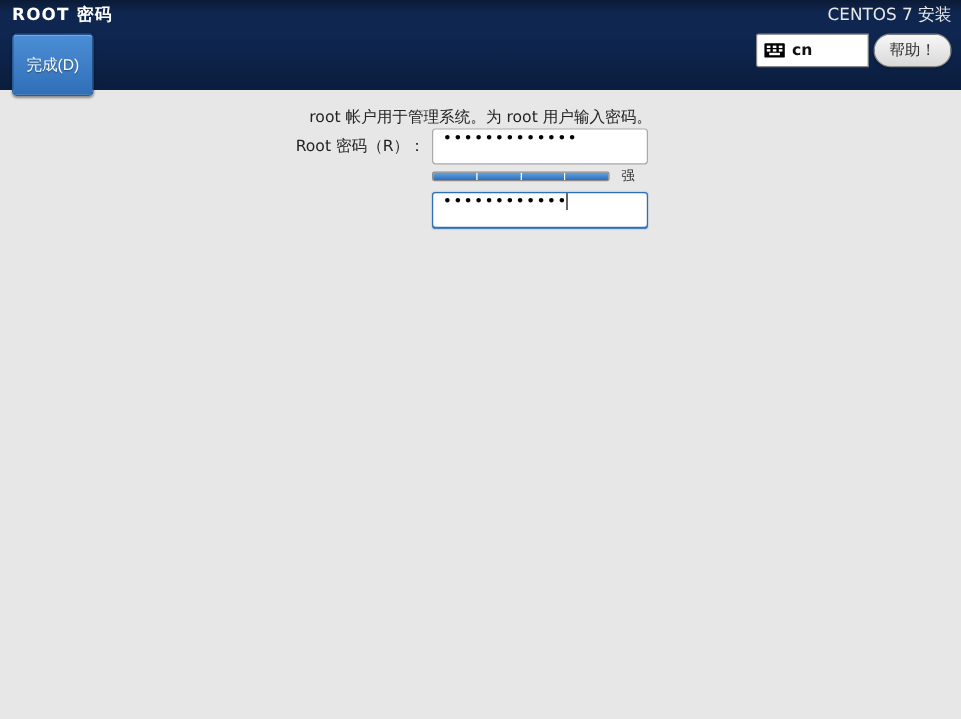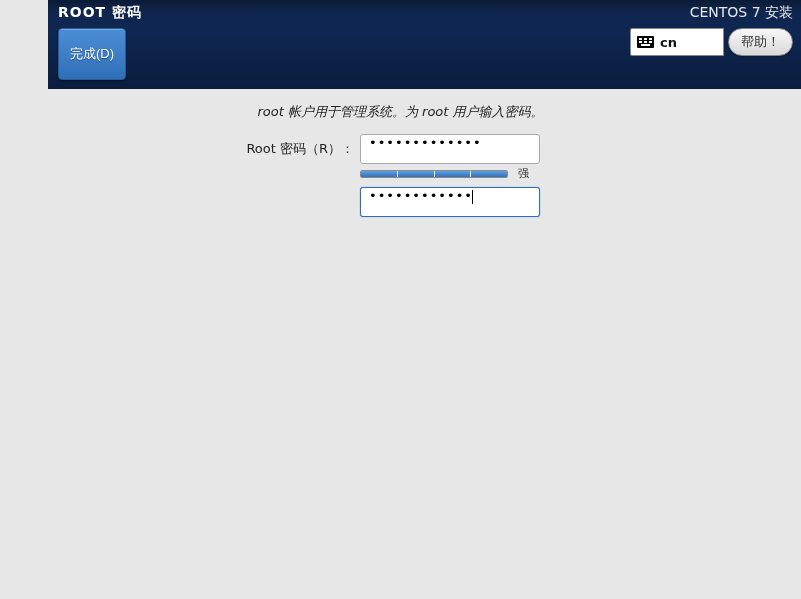--- a/index.html
+++ b/index.html
@@ -1,26 +1,25 @@
 <!DOCTYPE html>
 <html><head>
 <meta charset="utf-8">
 <style>
   * { box-sizing: border-box; margin: 0; padding: 0; }
   html, body { width: 801px; height: 599px; font-family: "DejaVu Sans", "Cantarell", sans-serif; overflow: hidden; }
   body { background: #e7e7e7; }
 
   .header {
-    height: 89px;
+    height: 75px;
     background: linear-gradient(to bottom, #0b1b36 0%, #0f2750 15%, #0e2650 40%, #0a1d3d 100%);
     color: #fff;
     position: relative;
     display: flex;
     justify-content: space-between;
-    margin-left: 48px;
   }
   .header-left { padding: 4px 10px; }
   .page-title { font-size: 14px; font-weight: bold; letter-spacing: 1px; }
   .done-btn {
     margin-top: 6px;
     background: linear-gradient(to bottom, #4c8ed6, #2f6fb8);
     border: 1px solid #2a5a96;
     border-radius: 4px;
     color: #fff;
     font-size: 13px;
@@ -81,22 +80,21 @@
 
   .content {
     padding: 14px 0 0 0;
     height: calc(599px - 72px);
     background: #e7e7e7;
   }
   .intro {
     text-align: center;
     font-size: 13px;
     color: #222;
-    margin-bottom: 13px;
-    font-style: italic;
+    margin-bottom: 0;
   }
   .form { display: grid; grid-template-columns: 360px 200px; row-gap: 0; align-items: center; }
   .row-label { font-size: 13px; color: #222; text-align: right; padding-right: 6px; }
   .pw-input {
     grid-column: 2;
     height: 30px;
     width: 180px;
     border: 1px solid #a9a9a9;
     border-radius: 3px;
     background: #fff;

